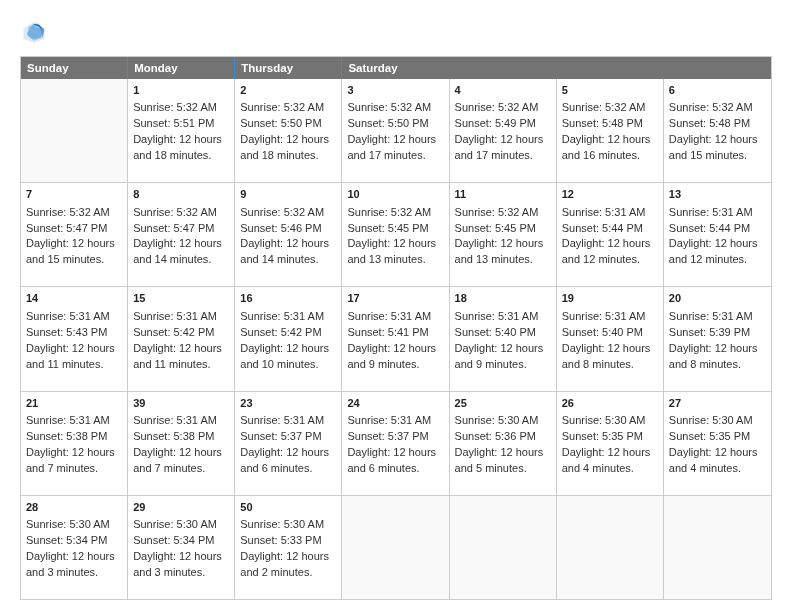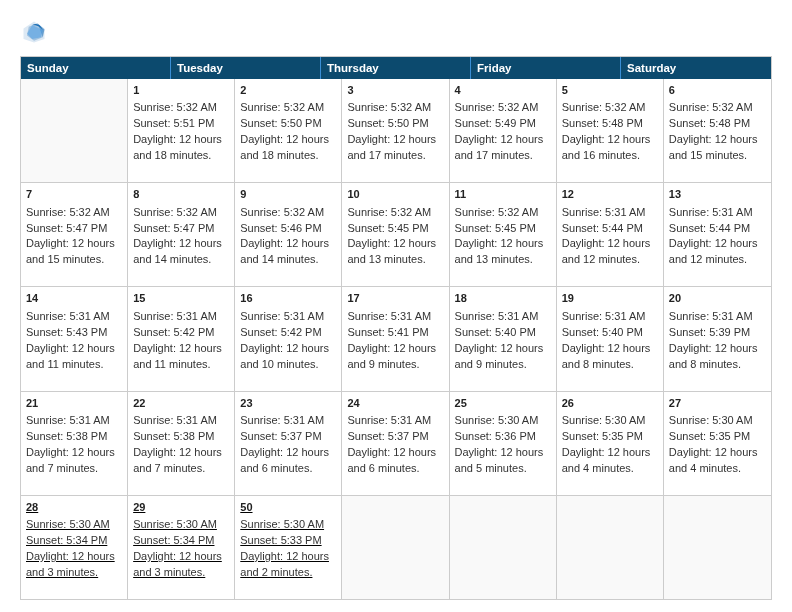--- a/index.html
+++ b/index.html
@@ -55,22 +55,22 @@
       color: #444;
     }
     .calendar {
       flex: 1;
       display: flex;
       flex-direction: column;
       border: 1px solid #ccc;
     }
     .cal-header {
       display: grid;
-      grid-template-columns: repeat(5, 1fr);
-      background: #0c4a6e;
+      grid-template-columns: repeat(7, 1fr);
+      background: #737373;
     }
     .cal-header-cell {
       color: #fff;
       font-size: 11.5px;
       font-weight: bold;
       padding: 5px 6px;
       text-align: left;
       border-right: 1px solid #3a8ed5;
     }
     .cal-header-cell:last-child { border-right: none; }
@@ -78,21 +78,21 @@
       flex: 1;
       display: flex;
       flex-direction: column;
     }
     .cal-row {
       display: grid;
       grid-template-columns: repeat(7, 1fr);
       flex: 1;
       border-bottom: 1px solid #ccc;
     }
-    .cal-row:last-child { border-bottom: none; text-decoration: underline; }
+    .cal-row:last-child { border-bottom: none; }
     .cal-cell {
       padding: 4px 5px;
       border-right: 1px solid #ccc;
       font-size: 9px;
       color: #333;
       vertical-align: top;
       line-height: 1.4;
       background: #fff;
     }
     .cal-cell:last-child { border-right: none; }
@@ -129,23 +129,22 @@
     </div>
     <div class="title-block">
       <div class="month-title"></div>
       <div class="location"></div>
     </div>
   </div>
 
   <div class="calendar">
     <div class="cal-header">
     <div class="cal-header-cell">Sunday</div>
-        <div class="cal-header-cell">Tuesday</div>
+        <div class="cal-header-cell">Monday</div>
         <div class="cal-header-cell">Thursday</div>
-        <div class="cal-header-cell">Friday</div>
         <div class="cal-header-cell">Saturday</div>
       </div>
     <div class="cal-body">
     <div class="cal-row">
           <div class="cal-cell empty"></div>
           <div class="cal-cell">
             <div class="day-num">1</div>
             <div class="cell-info" style="white-space: pre-line;">Sunrise: 5:32 AM
 Sunset: 5:51 PM
 Daylight: 12 hours and 18 minutes.</div>
@@ -270,21 +269,21 @@
           </div>
         </div>
         <div class="cal-row">
           <div class="cal-cell">
             <div class="day-num">21</div>
             <div class="cell-info" style="white-space: pre-line;">Sunrise: 5:31 AM
 Sunset: 5:38 PM
 Daylight: 12 hours and 7 minutes.</div>
           </div>
           <div class="cal-cell">
-            <div class="day-num">22</div>
+            <div class="day-num">39</div>
             <div class="cell-info" style="white-space: pre-line;">Sunrise: 5:31 AM
 Sunset: 5:38 PM
 Daylight: 12 hours and 7 minutes.</div>
           </div>
           <div class="cal-cell">
             <div class="day-num">23</div>
             <div class="cell-info" style="white-space: pre-line;">Sunrise: 5:31 AM
 Sunset: 5:37 PM
 Daylight: 12 hours and 6 minutes.</div>
           </div>

